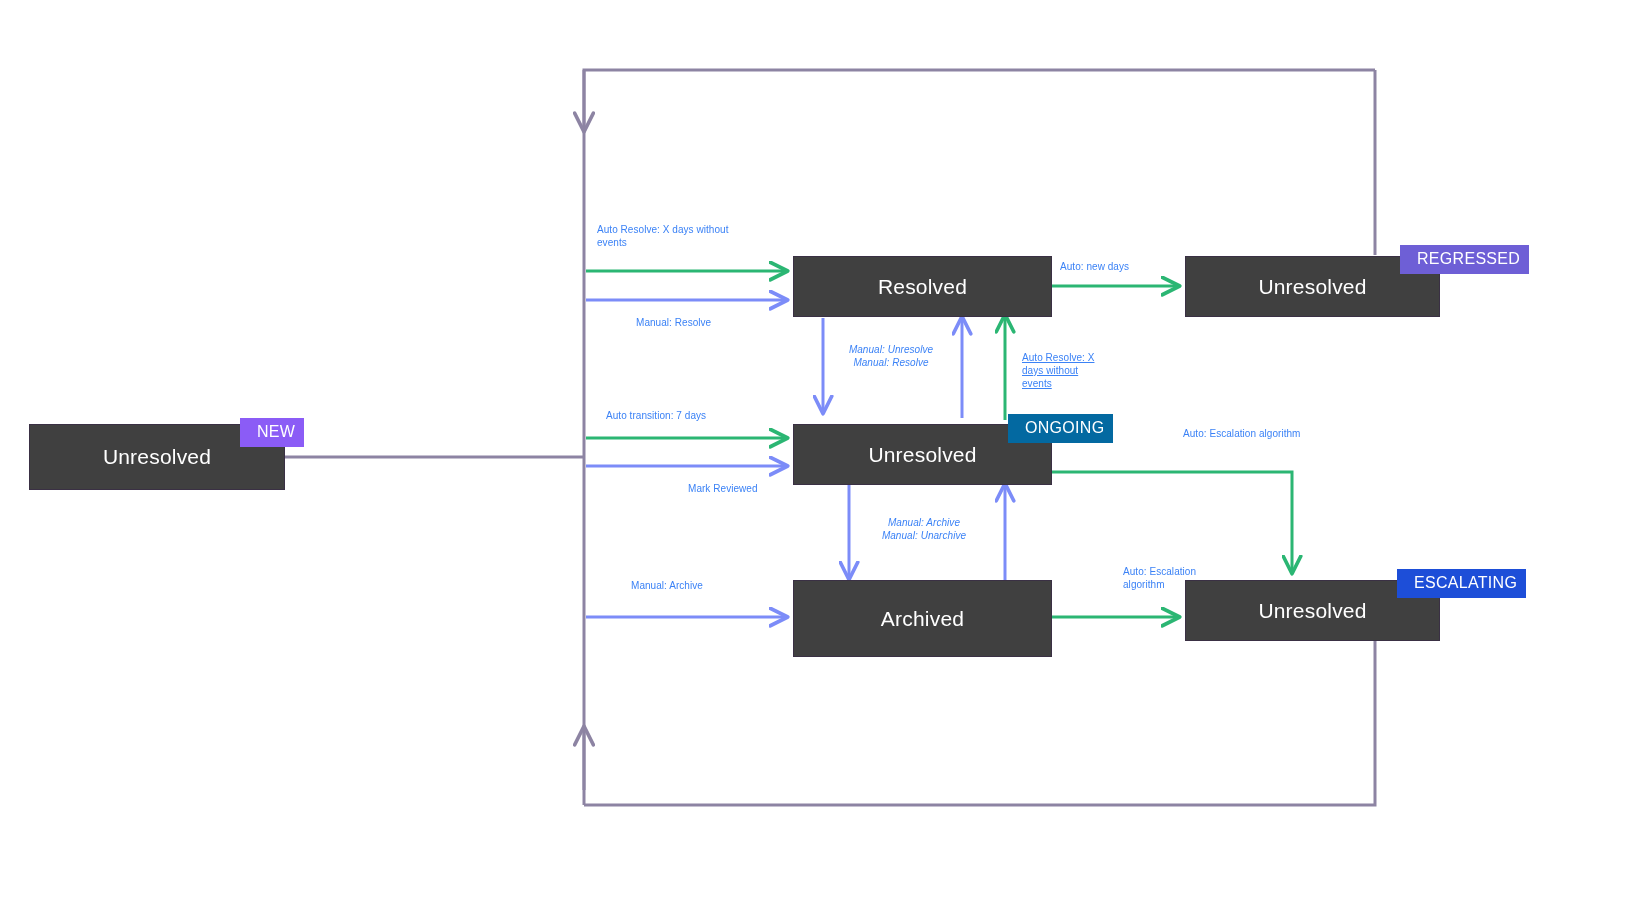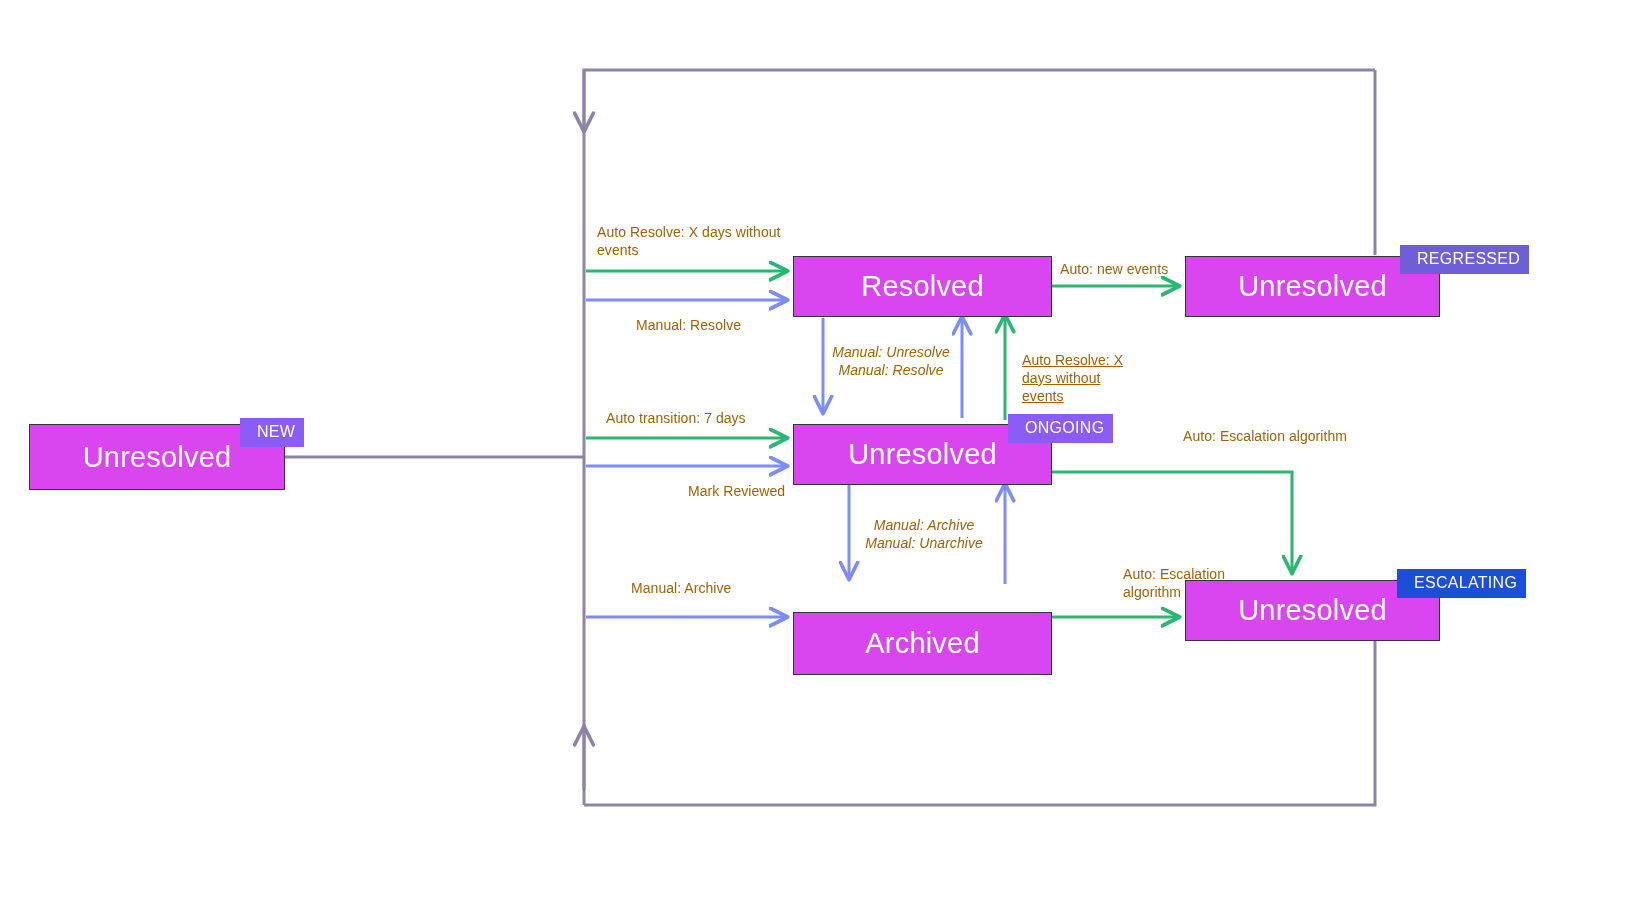--- a/index.html
+++ b/index.html
@@ -21,45 +21,45 @@
     height: 906px;
   }
   .svg-layer {
     position: absolute;
     left: 0; top: 0;
     width: 1636px;
     height: 906px;
   }
   .node {
     position: absolute;
-    background: #d946ef;
+    background: #404040;
     color: #ffffff;
     display: flex;
     align-items: center;
     justify-content: center;
-    font-size: 29px;
+    font-size: 21px;
     font-weight: 400;
     letter-spacing: 0.2px;
     box-sizing: border-box;
     border: 1px solid #3a3044;
   }
   .badge {
     position: absolute;
     color: #ffffff;
     font-size: 16px;
     line-height: 1;
     padding: 6px 9px 7px 17px;
     box-sizing: border-box;
     white-space: nowrap;
     letter-spacing: 0.3px;
   }
   .edge-label {
     position: absolute;
-    color: #a16207;
-    font-size: 14px;
+    color: #3b82f6;
+    font-size: 10px;
     line-height: 1.28;
     white-space: pre-line;
     letter-spacing: 0.05px;
   }
   .edge-label.center { text-align: center; font-style: italic; }
 </style>
 </head>
 <body>
 
 <div id="canvas">
@@ -156,50 +156,50 @@
   </div>
 
   <div class="node" style="left:1185px; top:256px; width:255px; height:61px;">
     <span>Unresolved</span>
   </div>
 
   <div class="node" style="left:793px; top:424px; width:259px; height:61px;">
     <span>Unresolved</span>
   </div>
 
-  <div class="node" style="left:793px; top:580px; width:259px; height:63px;margin-top:32px;">
+  <div class="node" style="left:793px; top:580px; width:259px; height:77px;">
     <span>Archived</span>
   </div>
 
   <div class="node" style="left:1185px; top:580px; width:255px; height:61px;">
     <span>Unresolved</span>
   </div>
 
   <div class="badge" style="left:240px; top:418px; background:#8b5cf6;">
     <span>NEW</span>
   </div>
 
-  <div class="badge" style="left:1008px; top:414px; background:#8b5cf6;">
+  <div class="badge" style="left:1008px; top:414px; background:#0369a1;">
     <span>ONGOING</span>
   </div>
 
   <div class="badge" style="left:1400px; top:245px; background:#6e5fd6;">
     <span>REGRESSED</span>
   </div>
 
   <div class="badge" style="left:1397px; top:569px; background:#1d4ed8;">
     <span>ESCALATING</span>
   </div>
 
   <div class="edge-label" style="left:597px; top:224px; width:210px;">Auto Resolve: X days without
 events</div>
 
   <div class="edge-label" style="left:636px; top:317px; width:200px;">Manual: Resolve</div>
 
-  <div class="edge-label" style="left:1060px; top:261px; width:160px;">Auto: new events</div>
+  <div class="edge-label" style="left:1060px; top:261px; width:160px;">Auto: new days</div>
 
   <div class="edge-label center" style="left:830px; top:344px; width:122px;">Manual: Unresolve
 Manual: Resolve</div>
 
   <div class="edge-label" style="left:1022px; top:352px; width:112px;text-decoration:underline;">Auto Resolve: X
 days without
 events</div>
 
   <div class="edge-label" style="left:606px; top:410px; width:220px;">Auto transition: 7 days</div>
 

